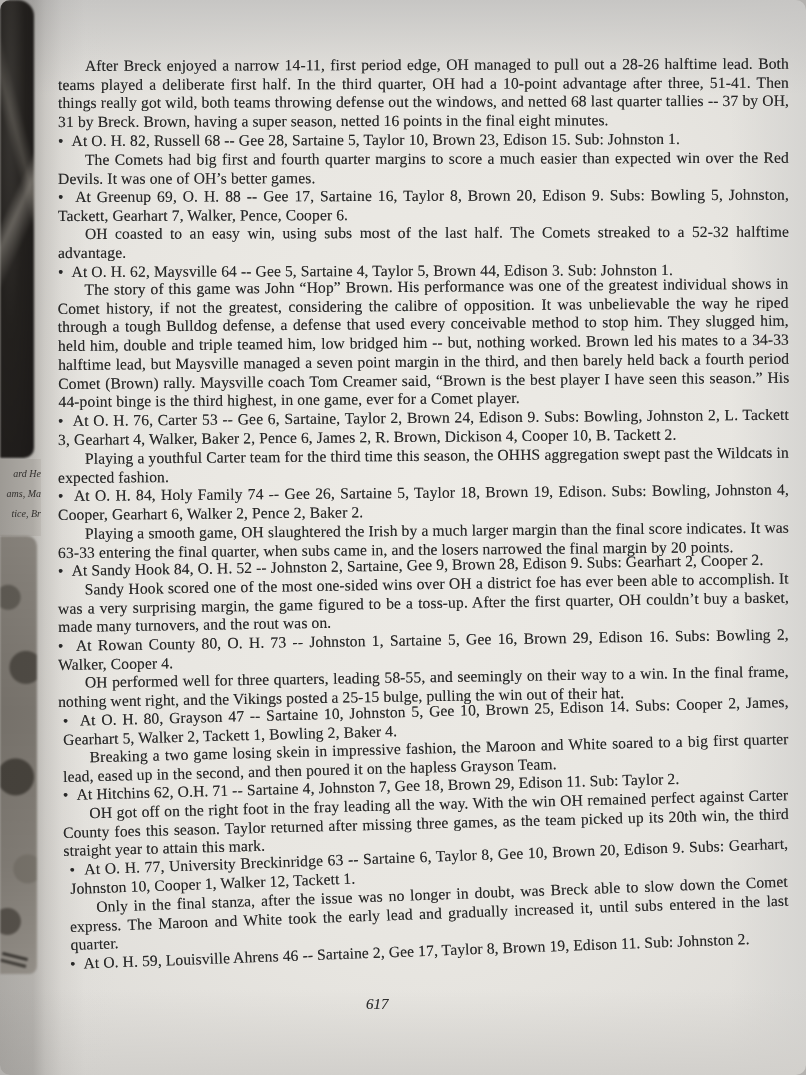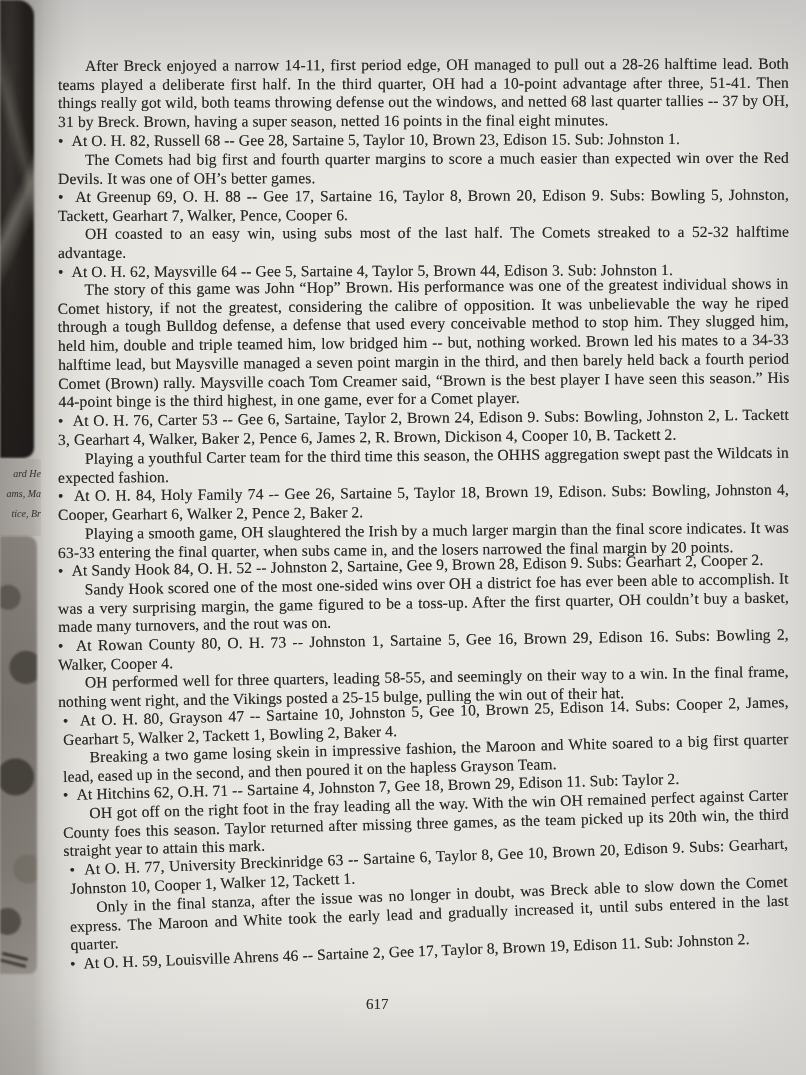--- a/index.html
+++ b/index.html
@@ -4,20 +4,21 @@
 <style>
   html,body { margin:0; padding:0; background:#b4b2af; }
   .scan {
     position:relative; width:806px; height:1075px; overflow:hidden;
     background:
       linear-gradient(to bottom, #c7c6c4 0, rgba(199,198,196,0) 95px),
       linear-gradient(to top, #d2d0cc 0, rgba(210,208,204,0) 85px),
       linear-gradient(to left, #d6d5d2 0, rgba(214,213,210,0) 75px),
       radial-gradient(ellipse at 52% 45%, #edebe6 0%, #e8e6e1 55%, #dcdad6 100%);
     font-family:"Liberation Serif","DejaVu Serif",serif;
+    border-radius:10px;
   }
 
   
   .gutter { position:absolute; left:0; top:0; width:48px; height:1075px; }
   .photo-top {
     position:absolute; left:0; top:0; width:34px; height:458px;
     border-radius:0 16px 10px 0;
     background:
       linear-gradient(115deg, transparent 42%, rgba(185,180,170,0.55) 47%, transparent 55%),
       linear-gradient(75deg, transparent 60%, rgba(150,145,135,0.4) 66%, transparent 73%),
@@ -65,21 +66,21 @@
   p.body { text-indent:27px; }
   p.bullet::before { content:"\2022\00a0\00a0"; }
   .t0 { transform:rotate(-0.18deg); }
   .t1 { transform:rotate(-0.5deg); }
   .t2 { transform:rotate(-0.9deg); }
   .t3 { transform:rotate(-1.5deg); margin-left:5px !important; }
   .t4 { transform:rotate(-2.1deg); margin-left:12px !important; }
 
   .page-number {
     position:absolute; left:366px; top:996px;
-    font-size:15px; color:#2e2e2e;
+    font-style:italic; font-size:15px; color:#2e2e2e;
     text-shadow:0 0 0.4px rgba(45,45,45,0.5);
   }
 </style>
 </head>
 <body>
 
 <div class="scan">
 
   <div class="gutter">
     <div class="photo-top"></div>

